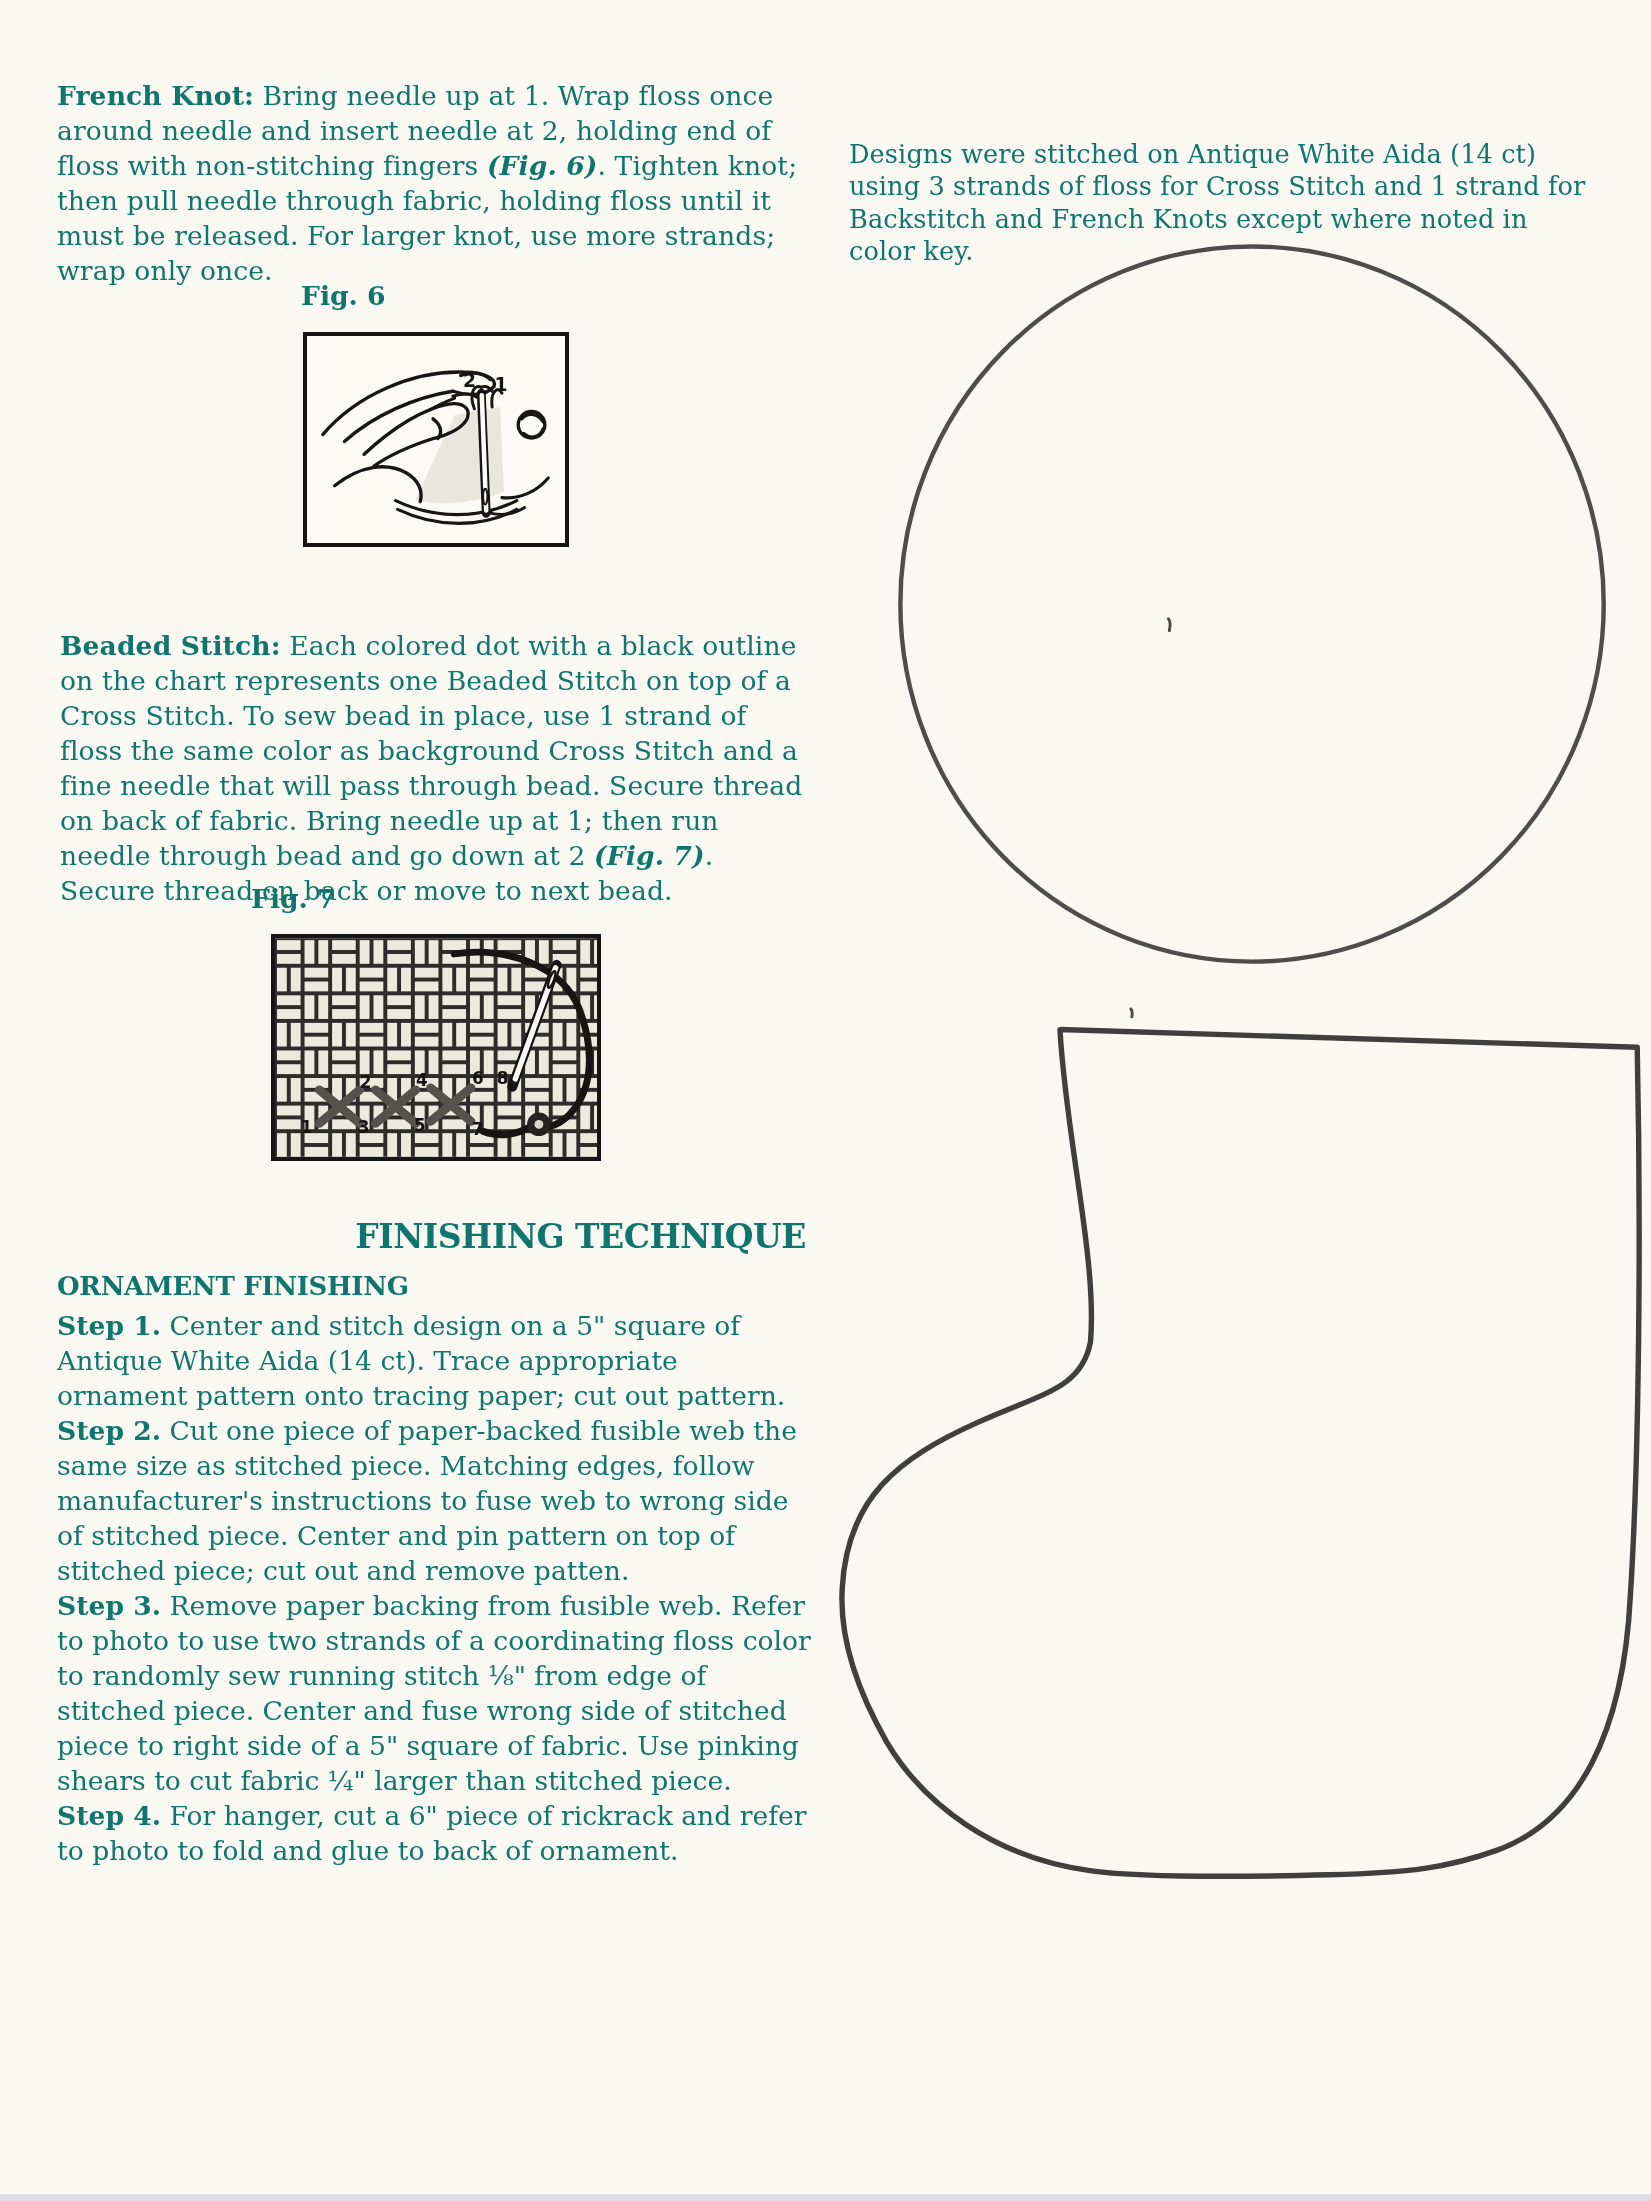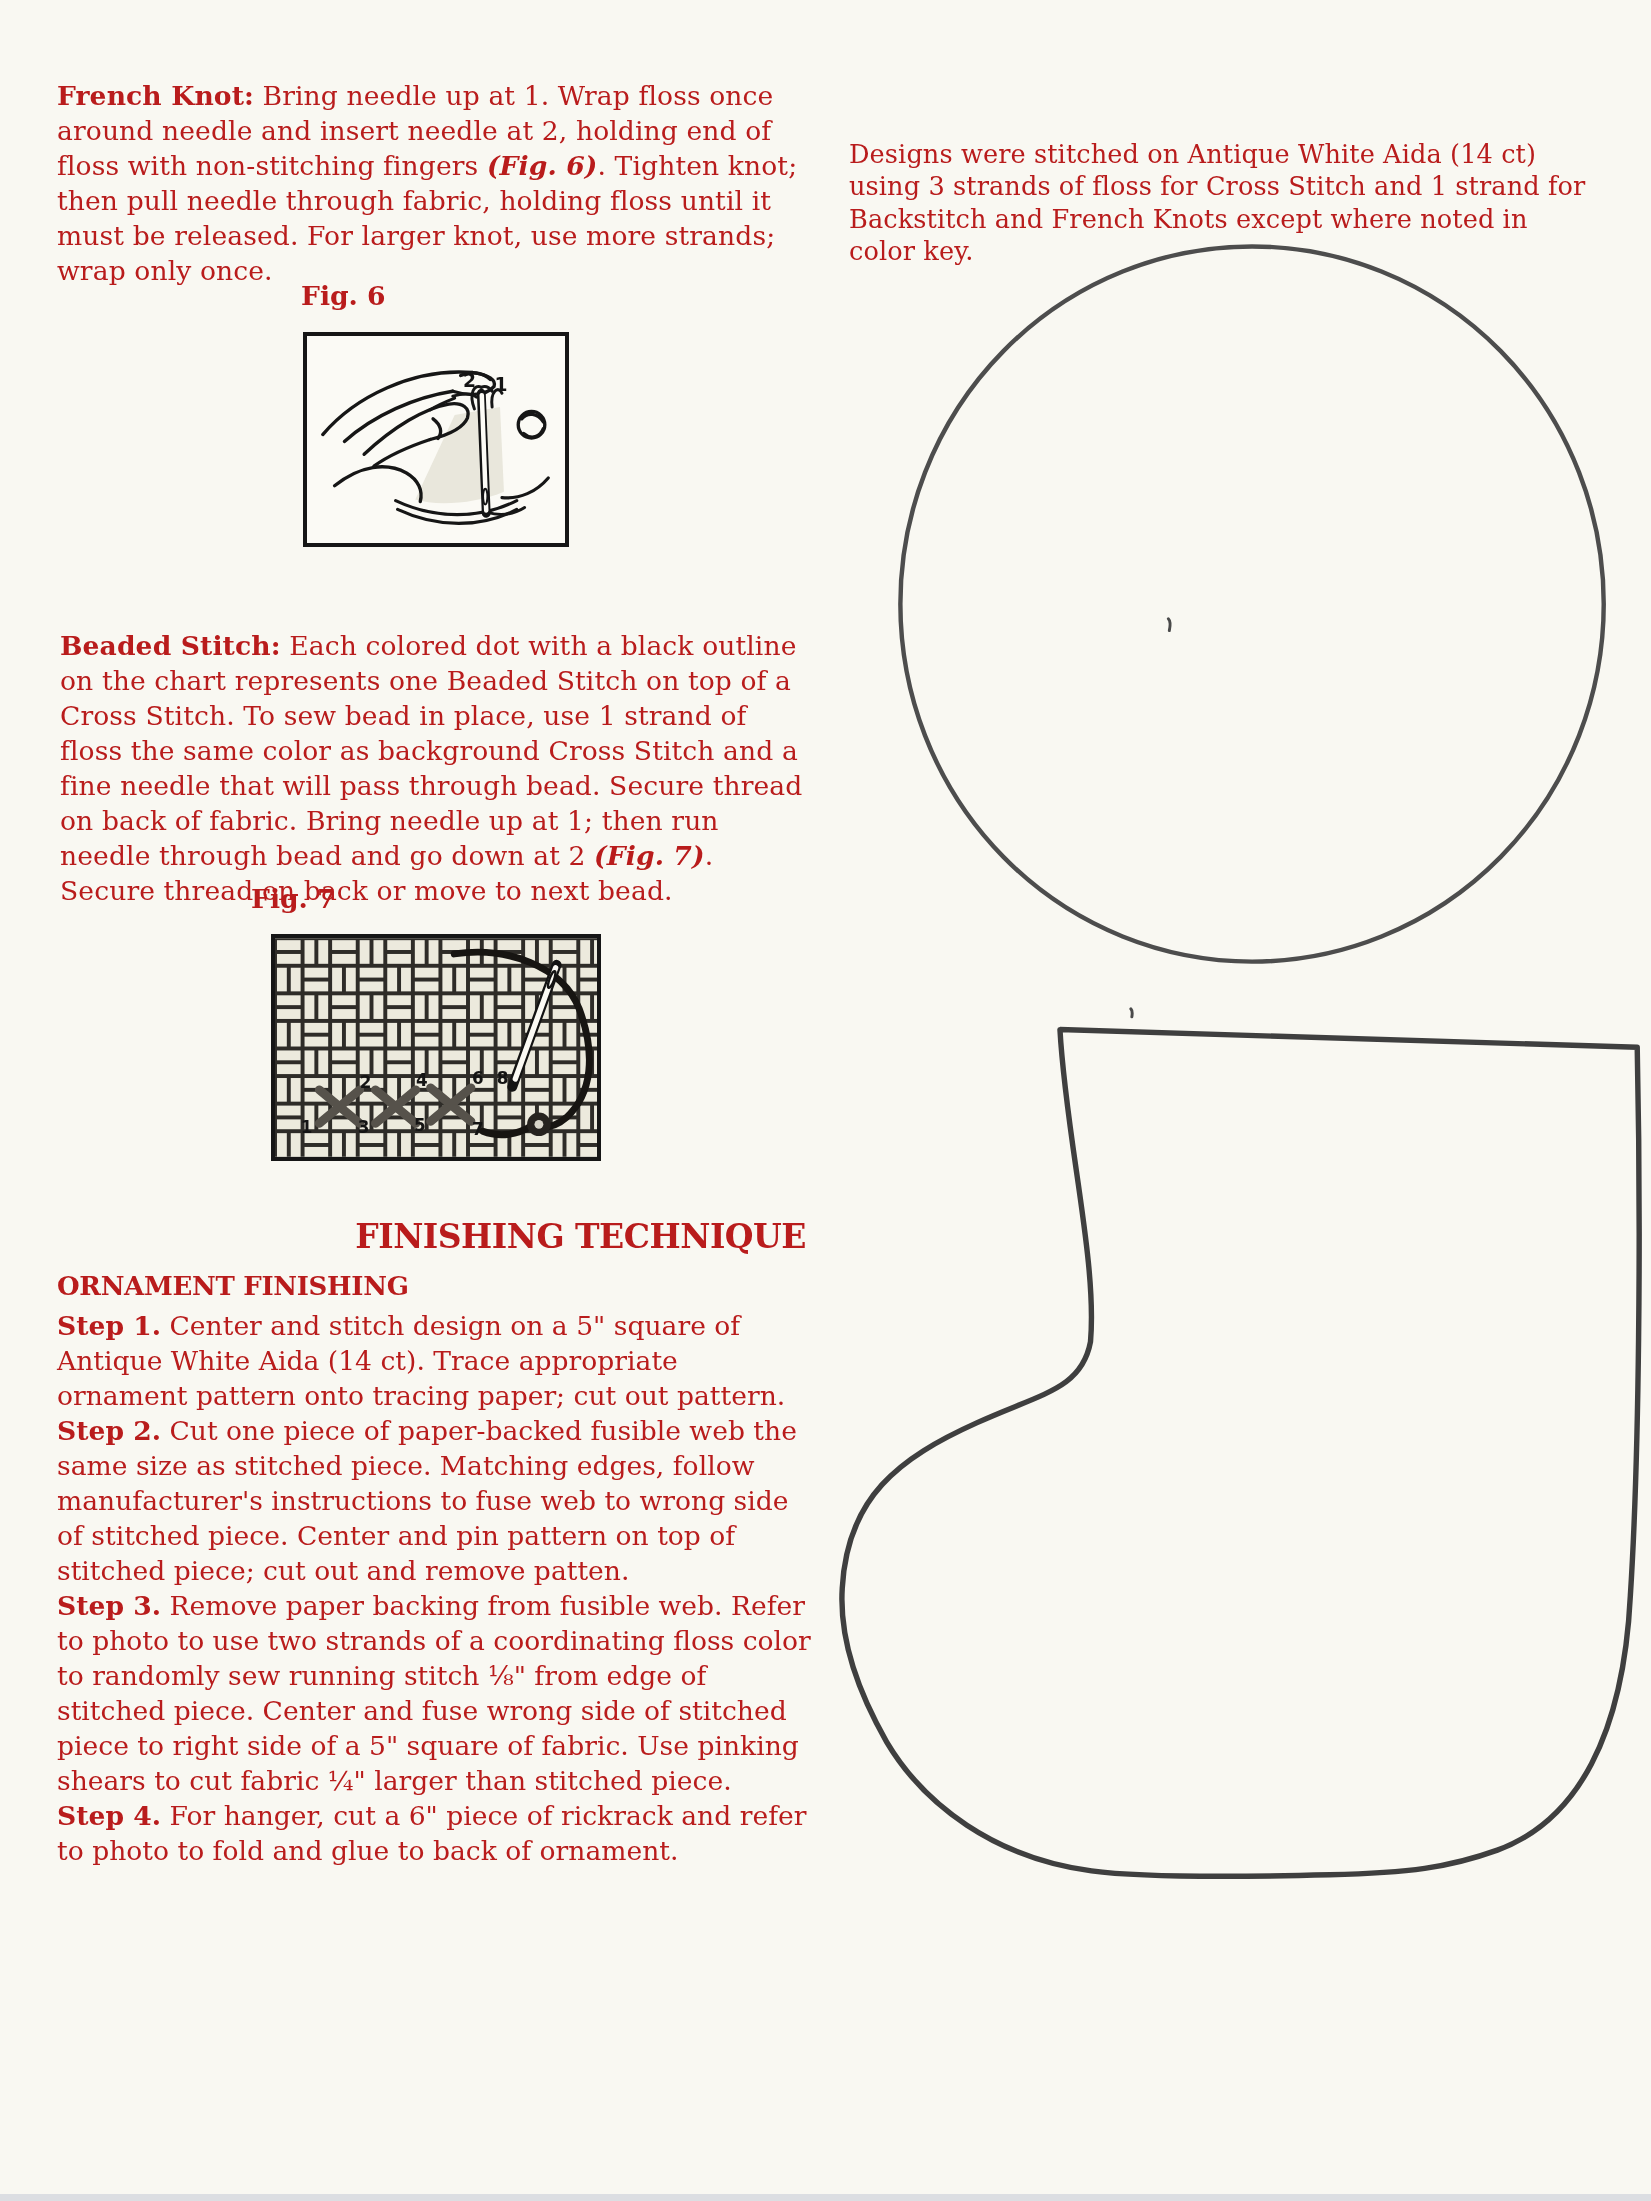--- a/index.html
+++ b/index.html
@@ -1,20 +1,20 @@
 <!DOCTYPE html>
 <html><head>
 <meta charset="utf-8">
 <style>
   html,body{margin:0;padding:0;background:#d8d8d4;}
   .page{
     position:relative;width:1652px;height:2202px;margin:0 auto;
     background:#f9f8f2;
     font-family:"DejaVu Serif","Liberation Serif",serif;
-    color:#b91c1c;overflow:hidden;
+    color:#0f766e;overflow:hidden;
   }
   .bottom-edge{position:absolute;left:0;right:0;bottom:0;height:7.9px;background:#ccd0d8;opacity:.65;}
   
   .body-par{position:absolute;font-size:26.6px;line-height:35px;letter-spacing:0.1px;text-align:left;}
   .lead{font-weight:bold;}
   .figref{font-weight:bold;font-style:italic;}
   .p-french{left:57px;top:51px;width:755px;}
   .p-beaded{left:60px;top:601px;width:755px;}
   .fig-label{position:absolute;font-size:26.6px;font-weight:bold;}
   .fig6-label{left:301px;top:280px;}

